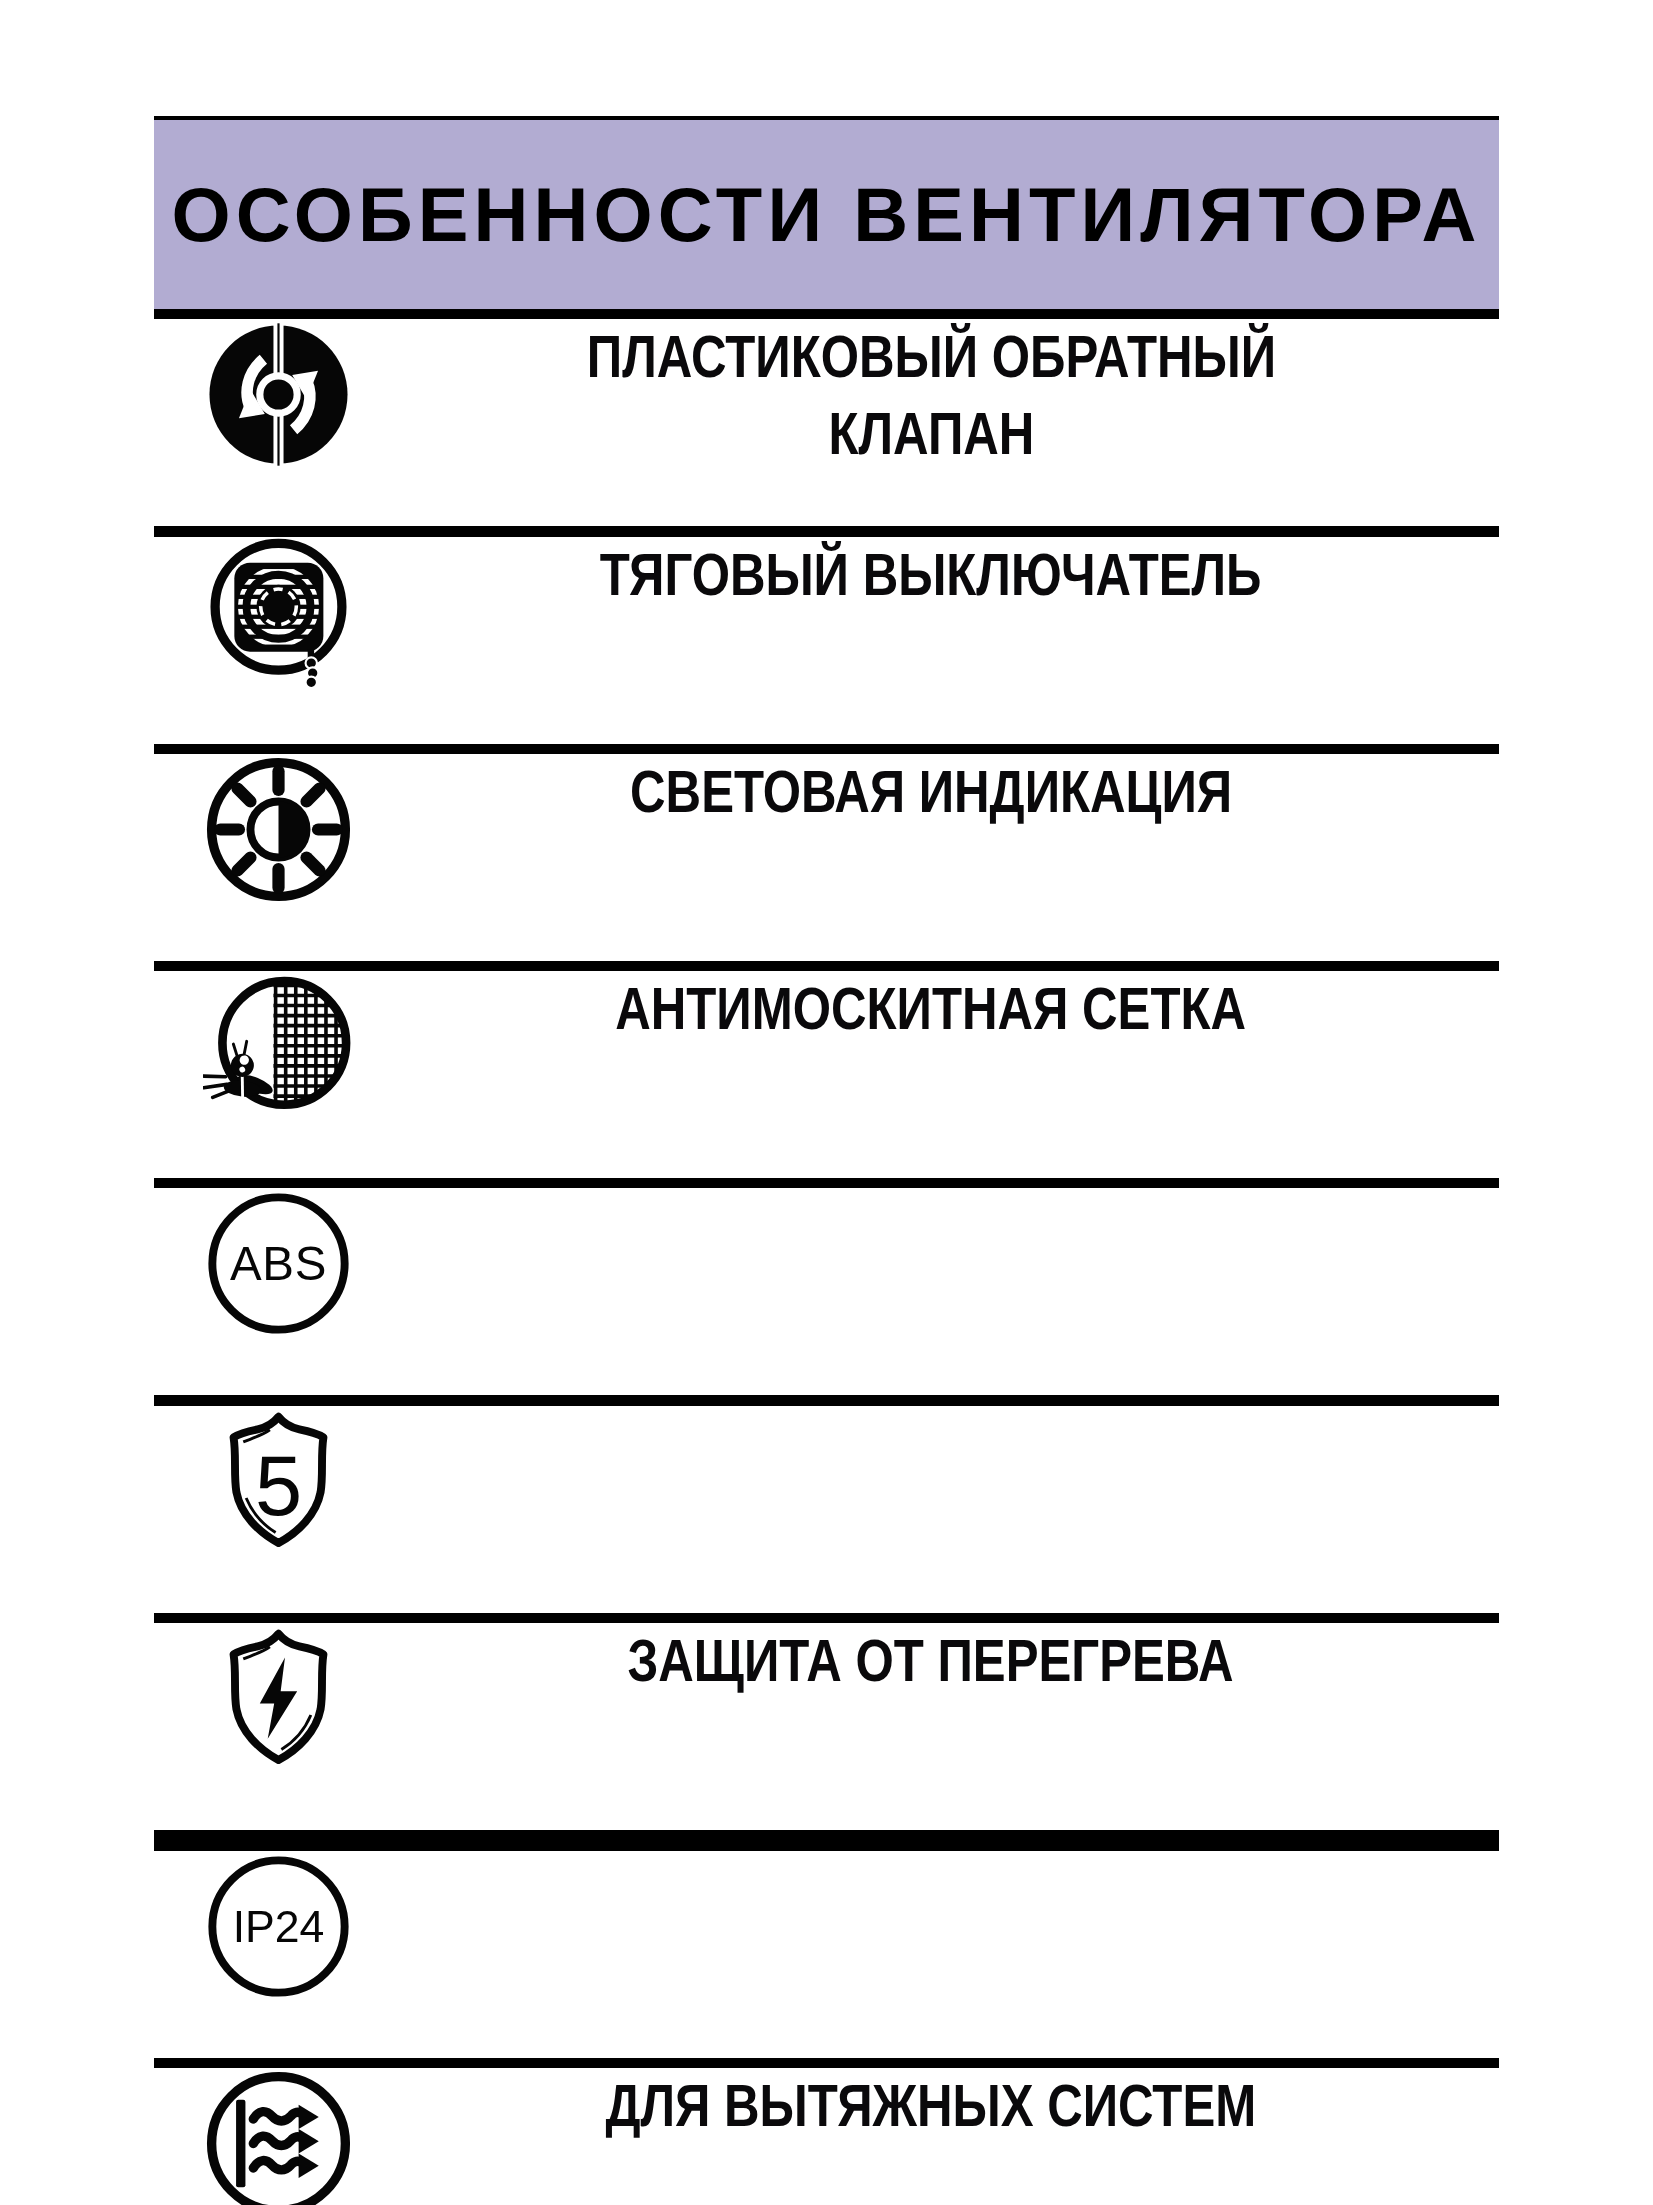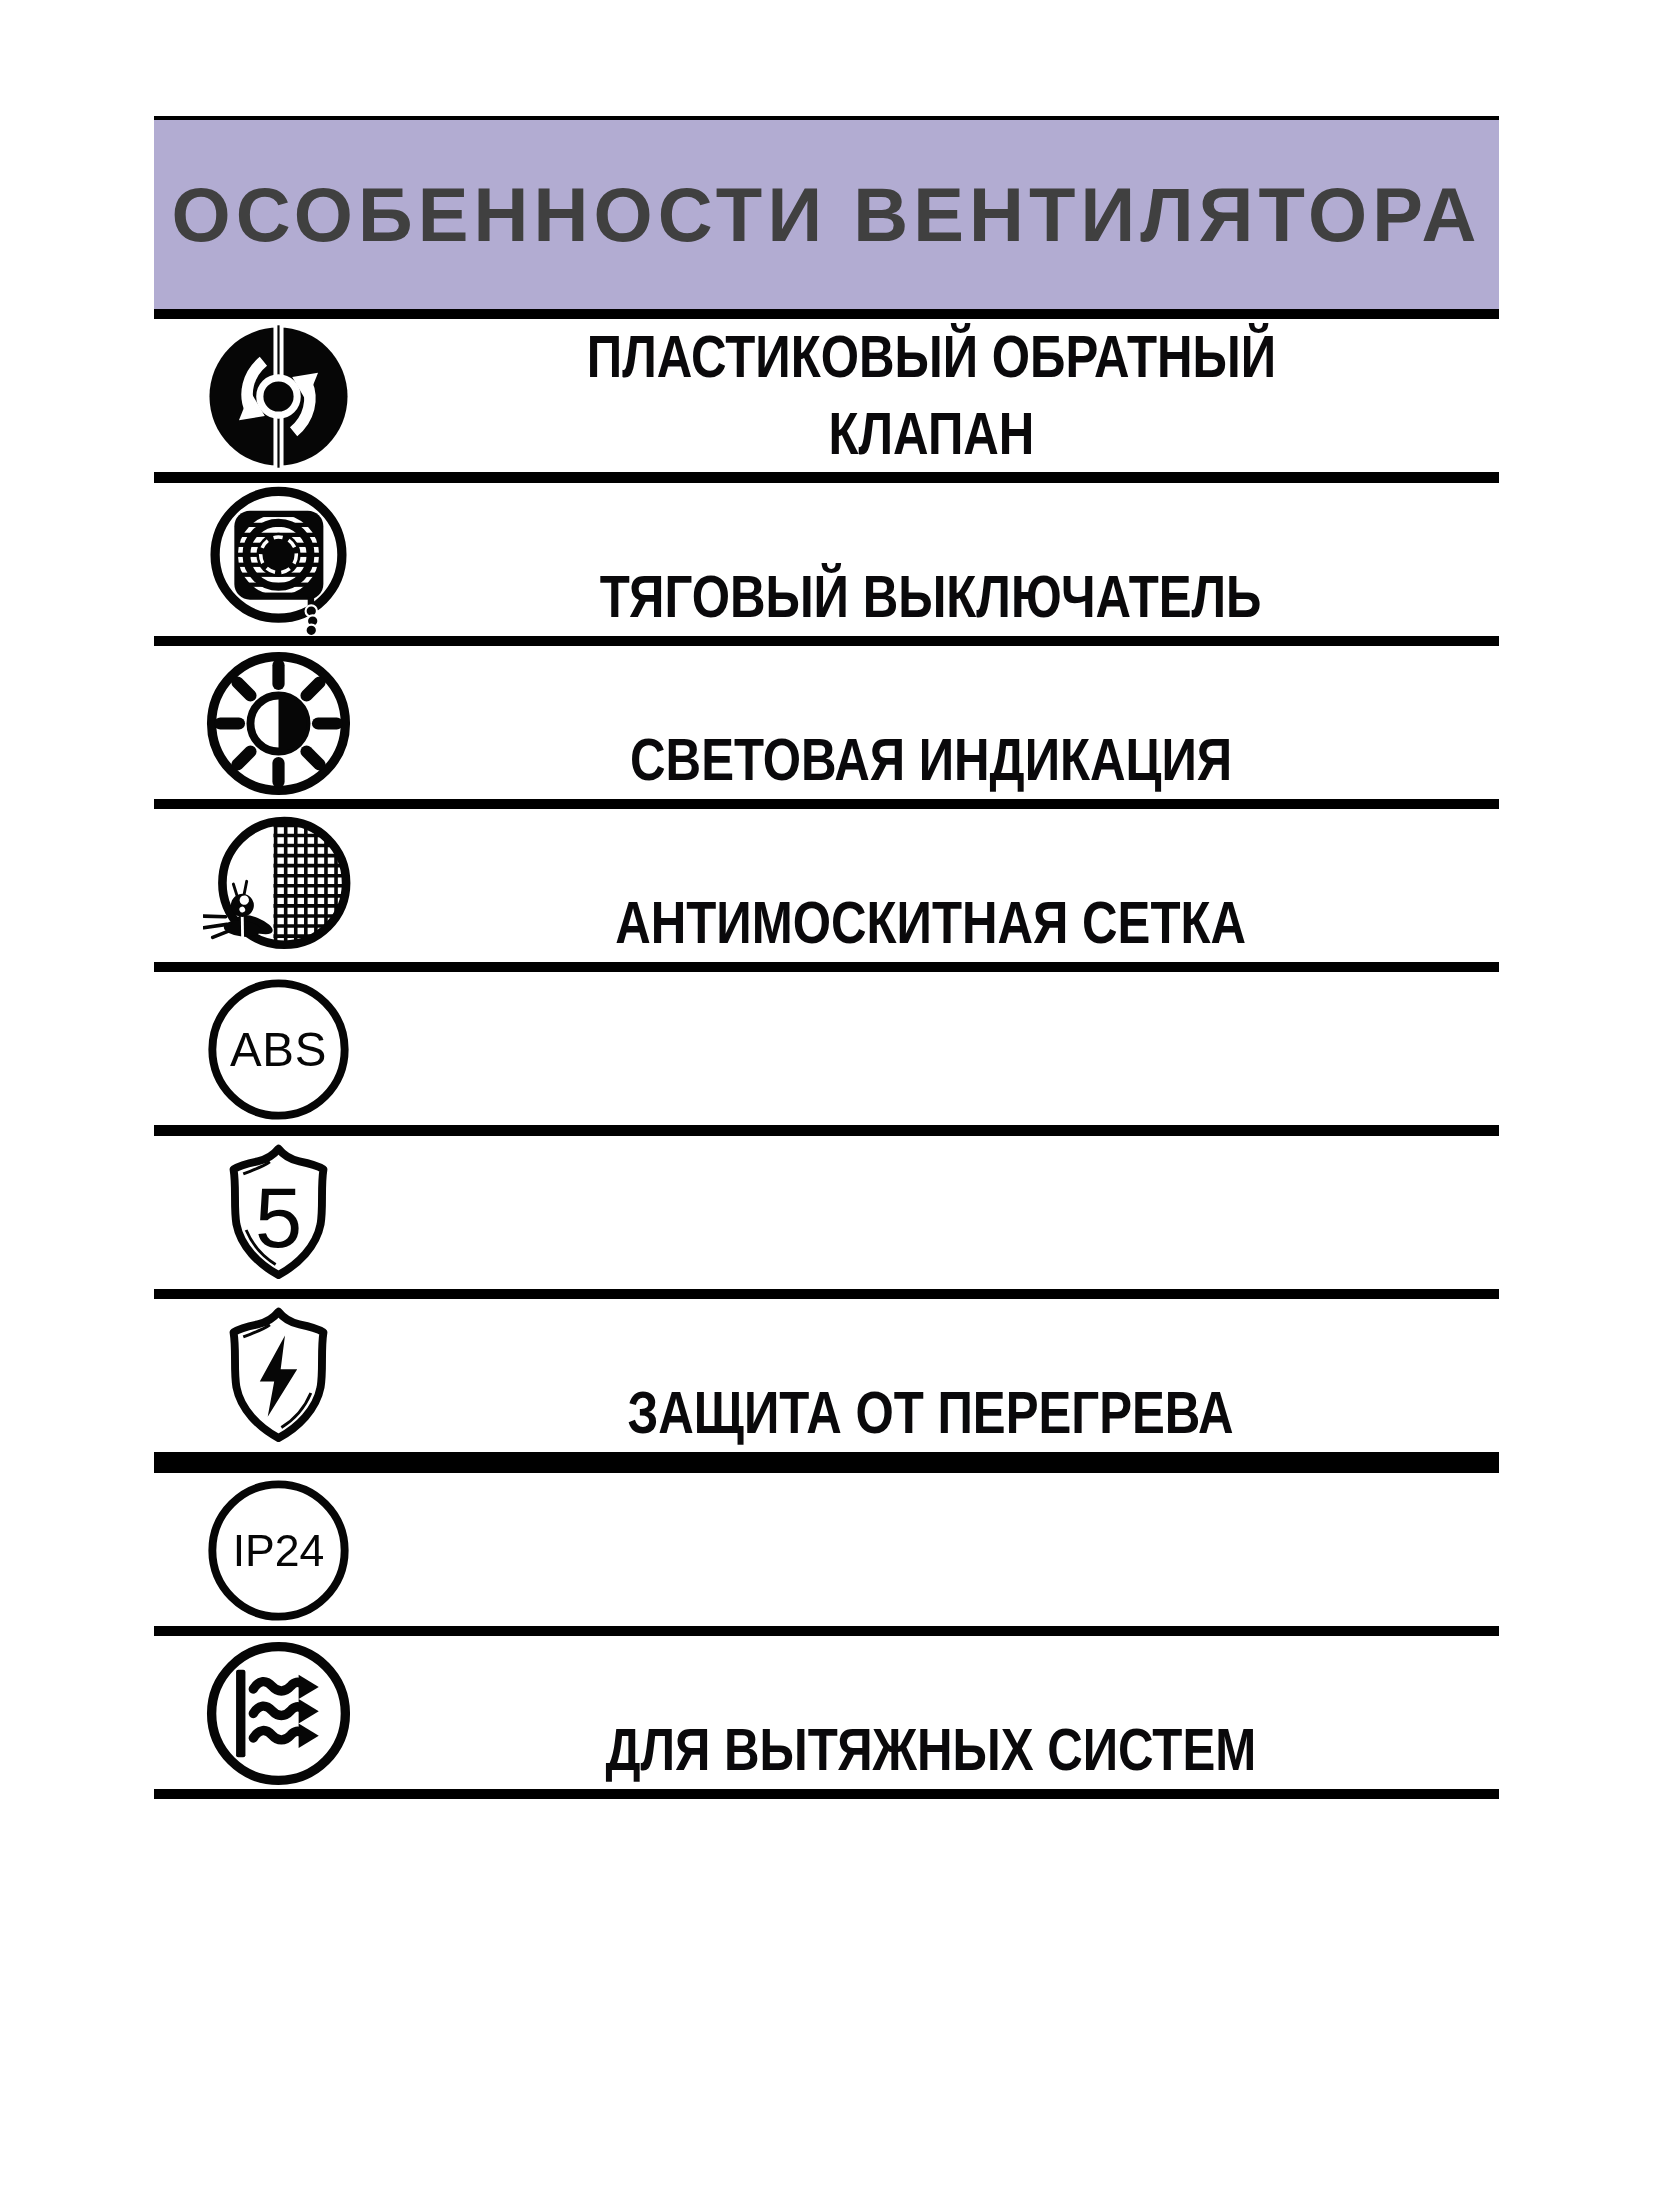--- a/index.html
+++ b/index.html
@@ -1,22 +1,22 @@
 <!DOCTYPE html>
 <html style="font-size:11.8px"><head>
 <meta charset="utf-8">
 <style>
   html,body{margin:0;padding:0;background:#ffffff;}
   body{width:1654px;height:2205px;position:relative;font-family:"Liberation Sans",sans-serif;overflow:hidden;}
   .content{position:absolute;left:154px;top:116px;width:1345px;}
   .header-band{box-sizing:border-box;height:193px;background:#b2acd2;border-top:4.4px solid #000;
     display:flex;align-items:center;justify-content:center;}
-  .header-title{font-size:76px;font-weight:700;letter-spacing:5.1px;color:#404040;white-space:nowrap;}
+  .header-title{font-size:76px;font-weight:700;letter-spacing:5.1px;color:#000000;white-space:nowrap;}
   .divider{height:10.3px;background:#000;}
-  .feature-row{height:153px;display:flex;align-items:flex-end;}
+  .feature-row{height:207px;display:flex;align-items:flex-start;}
   .icon-cell{width:151px;height:151px;margin-left:49px;flex:none;display:flex;align-items:center;justify-content:center;}
   .icon-cell svg{width:151px;height:151px;display:block;}
   .label-cell{flex:1;display:flex;align-items:center;justify-content:center;padding:0 17.6px 0 26.5px;}
   .label{font-size:60px;font-weight:700;color:#0a090b;text-align:center;white-space:pre-line;
     line-height:1.28;transform:scaleX(0.82);transform-origin:center;}
   .svgtext{font-family:"Liberation Sans",sans-serif;font-weight:400;}
 </style>
 </head>
 <body>
 

